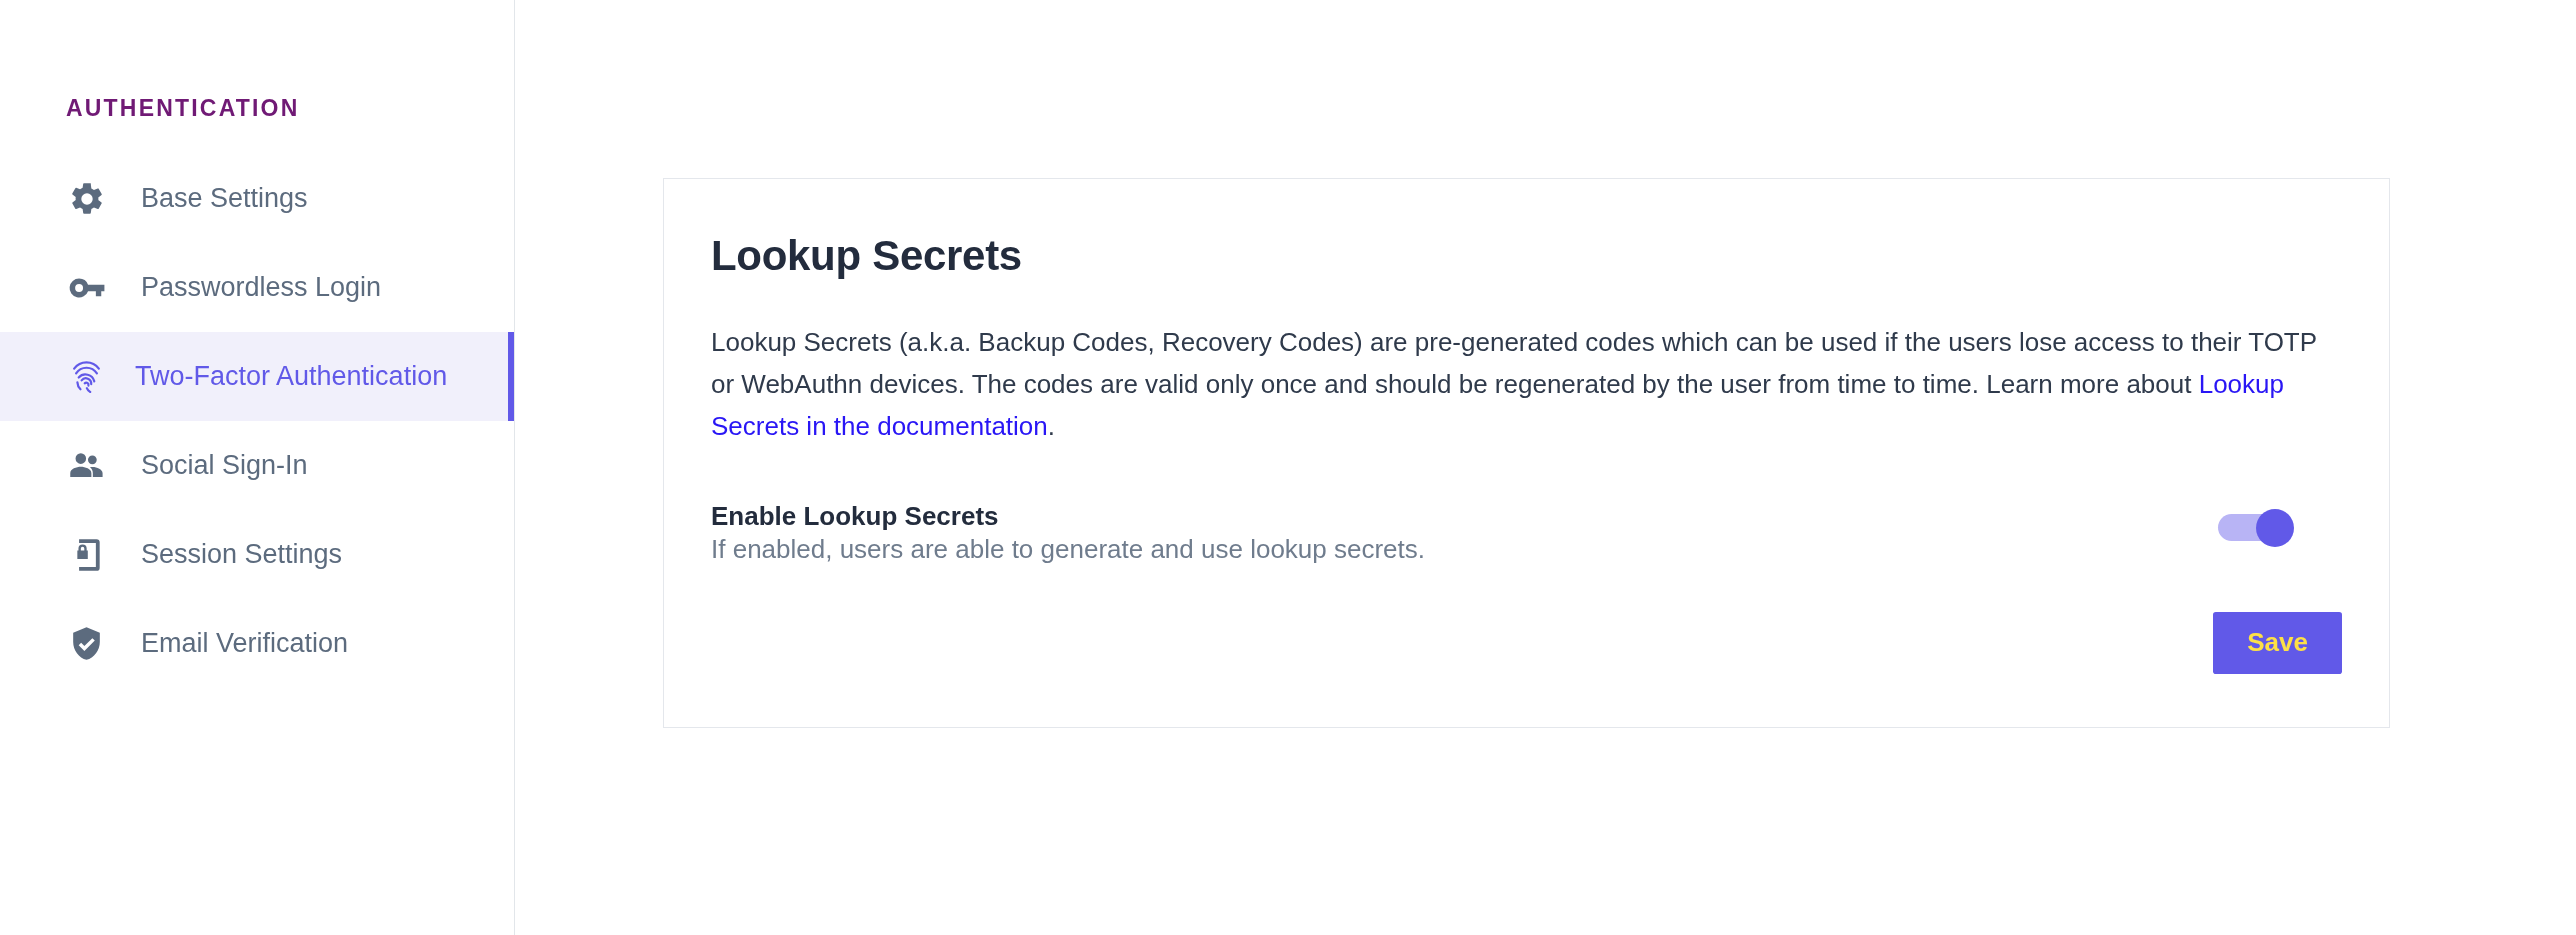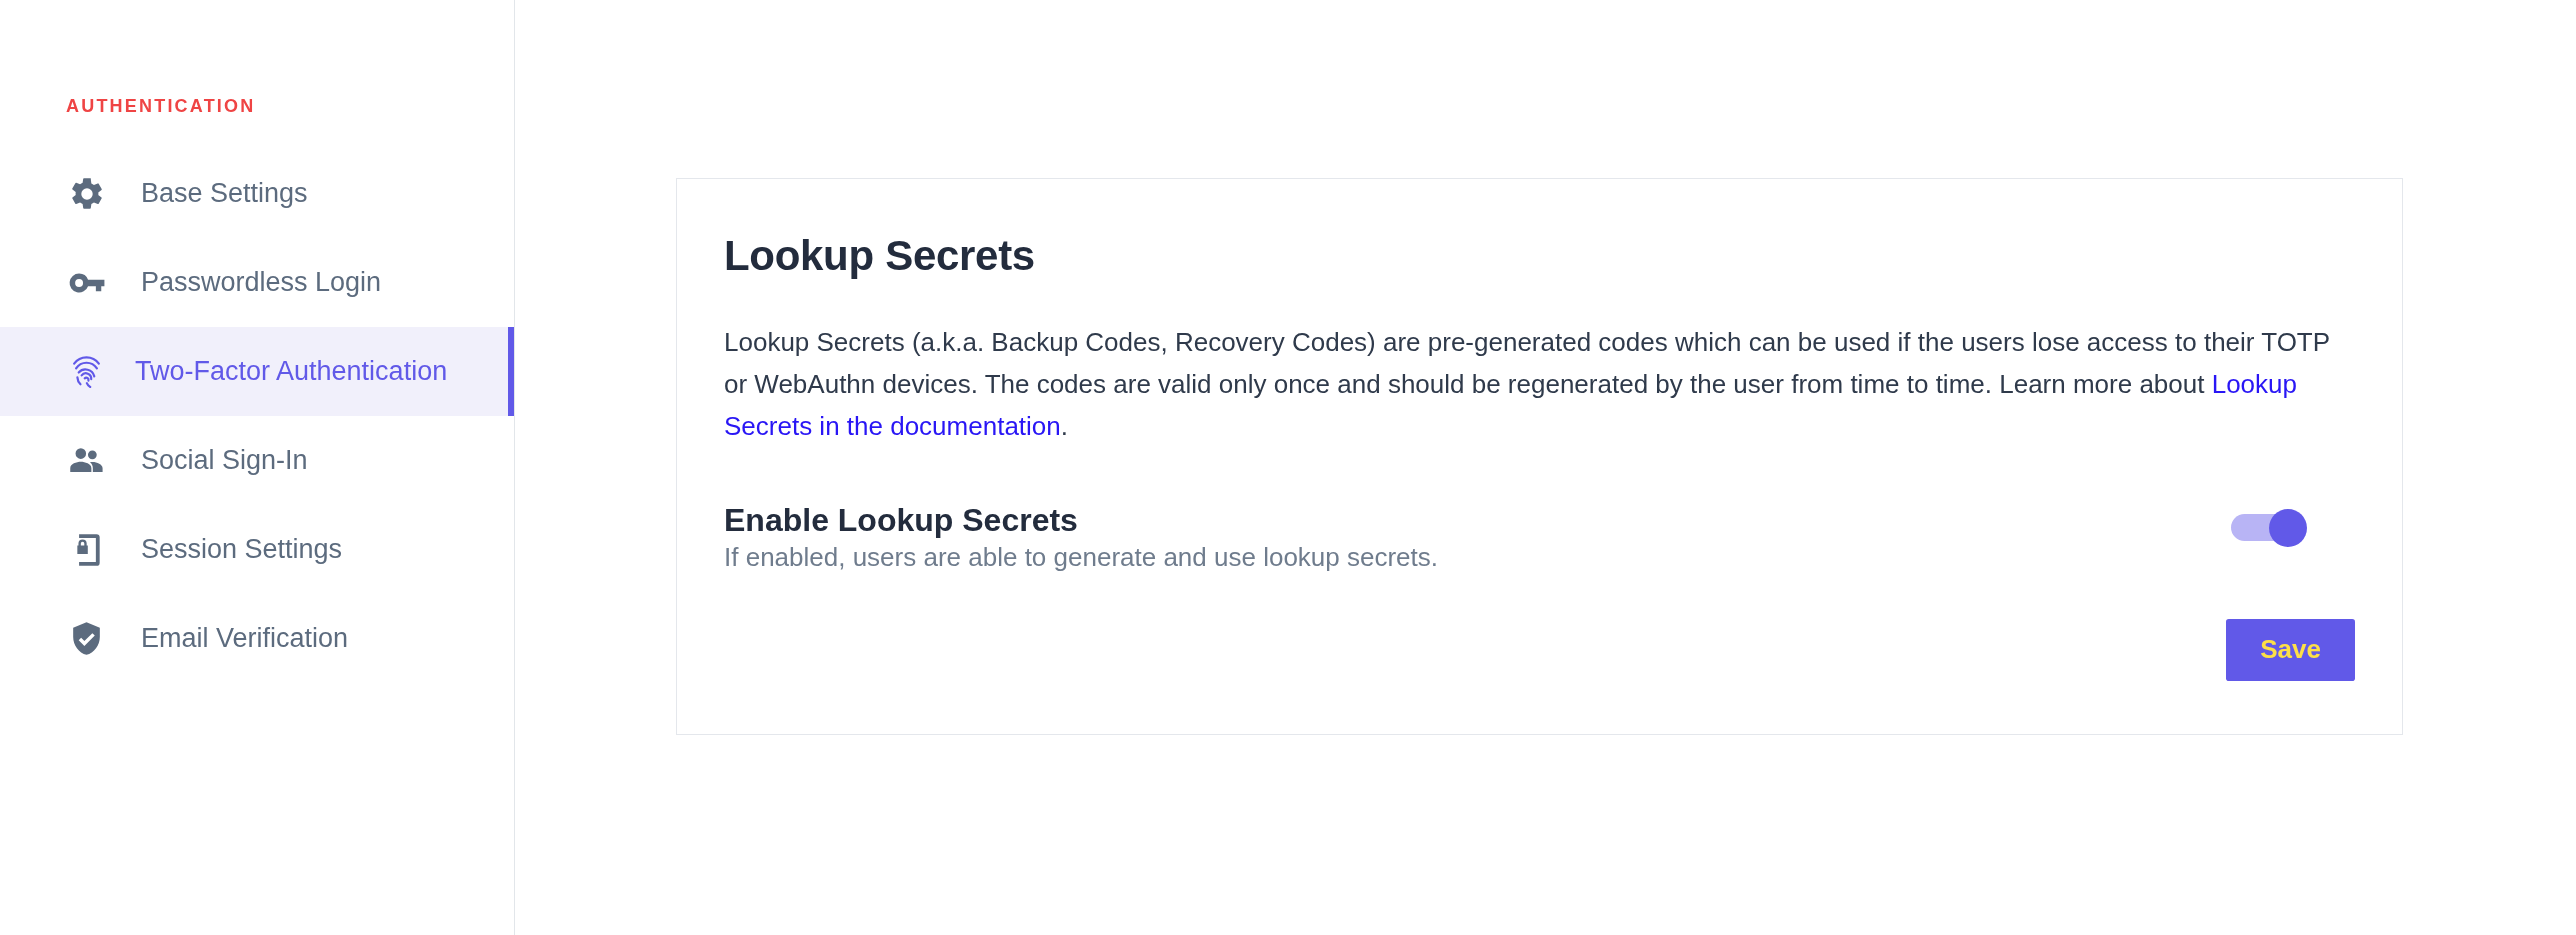--- a/index.html
+++ b/index.html
@@ -25,24 +25,24 @@
   .sidebar {
     width: 515px;
     height: 935px;
     background: #ffffff;
     border-right: 1.9px solid #e2e6ea;
     box-sizing: border-box;
     flex: 0 0 515px;
     position: relative;
   }
   .sidebar-title {
-    font-size: 18px;
+    font-size: 23px;
     font-weight: bold;
     letter-spacing: 2.2px;
-    color: #ef4444;
+    color: #701a75;
     padding: 97px 0 0 66px;
     line-height: 1;
     white-space: nowrap;
   }
   .nav {
     margin-top: 34px;
   }
   .nav-item {
     display: flex;
     align-items: center;
@@ -92,21 +92,21 @@
   }
 
   
   .main {
     flex: 1 1 auto;
     position: relative;
     background: #ffffff;
   }
   .card {
     position: absolute;
-    left: 161px;
+    left: 148px;
     top: 178px;
     width: 1727px;
     box-sizing: border-box;
     border: 1.9px solid #e4e7ec;
     background: #ffffff;
     padding: 45px 47px 53px 47px;
   }
   .card-title {
     font-size: 42px;
     font-weight: bold;
@@ -130,21 +130,21 @@
   .setting-row {
     display: flex;
     align-items: flex-start;
     justify-content: space-between;
     margin-top: 54px;
   }
   .setting-texts {
     flex: 1 1 auto;
   }
   .setting-label {
-    font-size: 32px;
+    font-size: 26px;
     font-weight: bold;
     color: #232c3d;
     line-height: 1.2;
   }
   .setting-help {
     margin-top: 1px;
     font-size: 26px;
     color: #6f7c8d;
     line-height: 1.3;
   }

